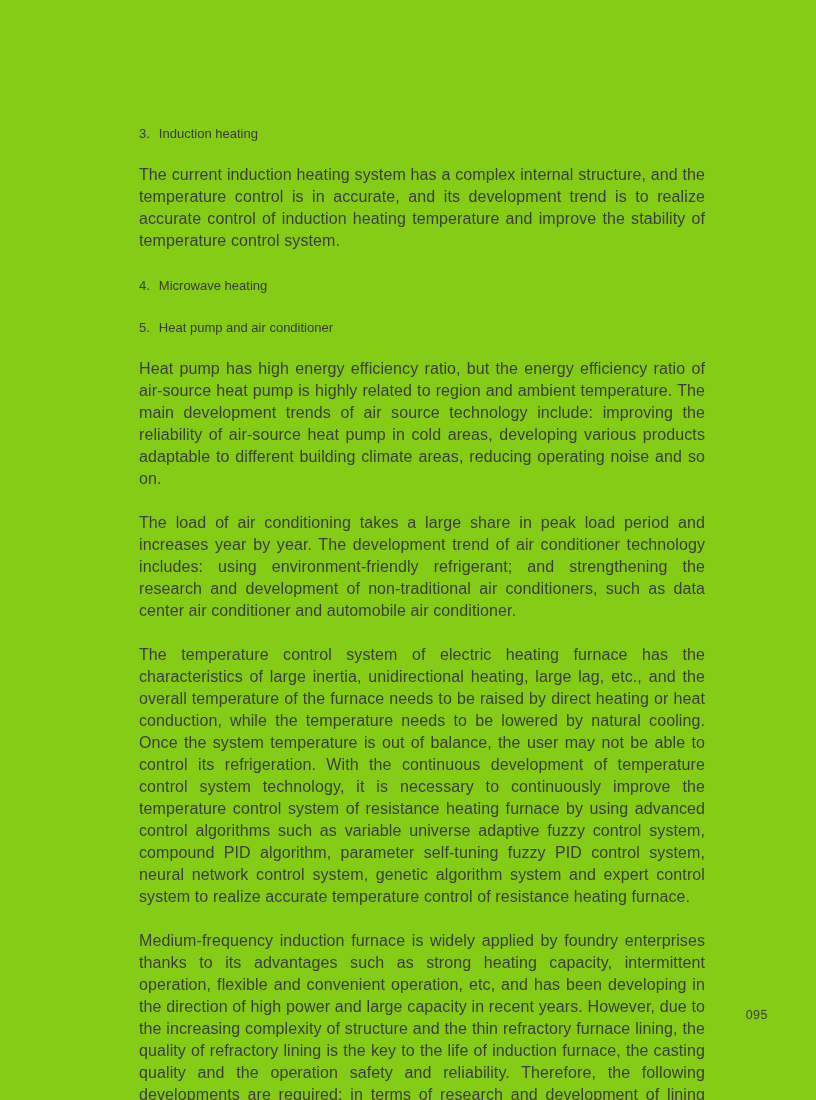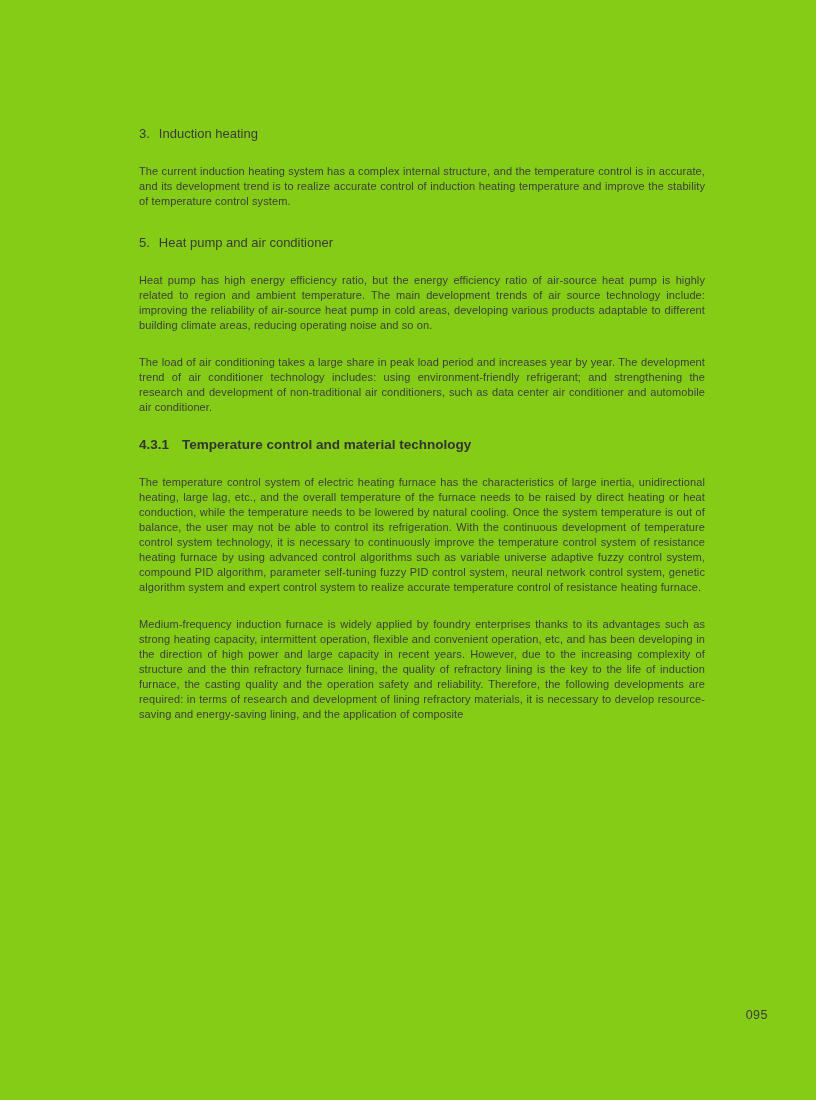--- a/index.html
+++ b/index.html
@@ -16,22 +16,22 @@
     color: #3d3d3d;
     overflow: hidden;
   }
   .content {
     position: absolute;
     left: 139px;
     top: 126px;
     width: 566px;
   }
   .para {
-    font-size: 11px;
-    line-height: 15px;
+    font-size: 16px;
+    line-height: 22px;
     text-align: justify;
     margin: 0 0 0 0;
     margin-top: 22px;
     letter-spacing: 0.1px;
     color: #3d3d3d;
   }
   .item-heading {
     font-size: 13px;
     line-height: 16px;
     font-weight: 400;
@@ -82,34 +82,34 @@
 
 <div class="page">
   <div class="content">
 
     <div class="item-heading first-block">
       <span class="num">3.</span><span class="title">Induction heating</span>
     </div>
 
     <p class="para">The current induction heating system has a complex internal structure, and the temperature control is in accurate, and its development trend is to realize accurate control of induction heating temperature and improve the stability of temperature control system.</p>
 
+    <div class="item-heading">
+      <span class="num">4.</span><span class="title">Microwave heating</span>
+    </div>
 
 
     <div class="item-heading">
       <span class="num">5.</span><span class="title">Heat pump and air conditioner</span>
     </div>
 
     <p class="para">Heat pump has high energy efficiency ratio, but the energy efficiency ratio of air-source heat pump is highly related to region and ambient temperature. The main development trends of air source technology include: improving the reliability of air-source heat pump in cold areas, developing various products adaptable to different building climate areas, reducing operating noise and so on.</p>
 
     <p class="para">The load of air conditioning takes a large share in peak load period and increases year by year. The development trend of air conditioner technology includes: using environment-friendly refrigerant; and strengthening the research and development of non-traditional air conditioners, such as data center air conditioner and automobile air conditioner.</p>
 
 
-    <div class="subsection-heading">
-      <span class="num">4.3.1</span><span class="title">Temperature control and material technology</span>
-    </div>
 
     <p class="para">The temperature control system of electric heating furnace has the characteristics of large inertia, unidirectional heating, large lag, etc., and the overall temperature of the furnace needs to be raised by direct heating or heat conduction, while the temperature needs to be lowered by natural cooling. Once the system temperature is out of balance, the user may not be able to control its refrigeration. With the continuous development of temperature control system technology, it is necessary to continuously improve the temperature control system of resistance heating furnace by using advanced control algorithms such as variable universe adaptive fuzzy control system, compound PID algorithm, parameter self-tuning fuzzy PID control system, neural network control system, genetic algorithm system and expert control system to realize accurate temperature control of resistance heating furnace.</p>
 
     <p class="para">Medium-frequency induction furnace is widely applied by foundry enterprises thanks to its advantages such as strong heating capacity, intermittent operation, flexible and convenient operation, etc, and has been developing in the direction of high power and large capacity in recent years. However, due to the increasing complexity of structure and the thin refractory furnace lining, the quality of refractory lining is the key to the life of induction furnace, the casting quality and the operation safety and reliability. Therefore, the following developments are required: in terms of research and development of lining refractory materials, it is necessary to develop resource-saving and energy-saving lining, and the application of composite</p>
 
   </div>
 
   <div class="page-number">095</div>
 </div>
 

